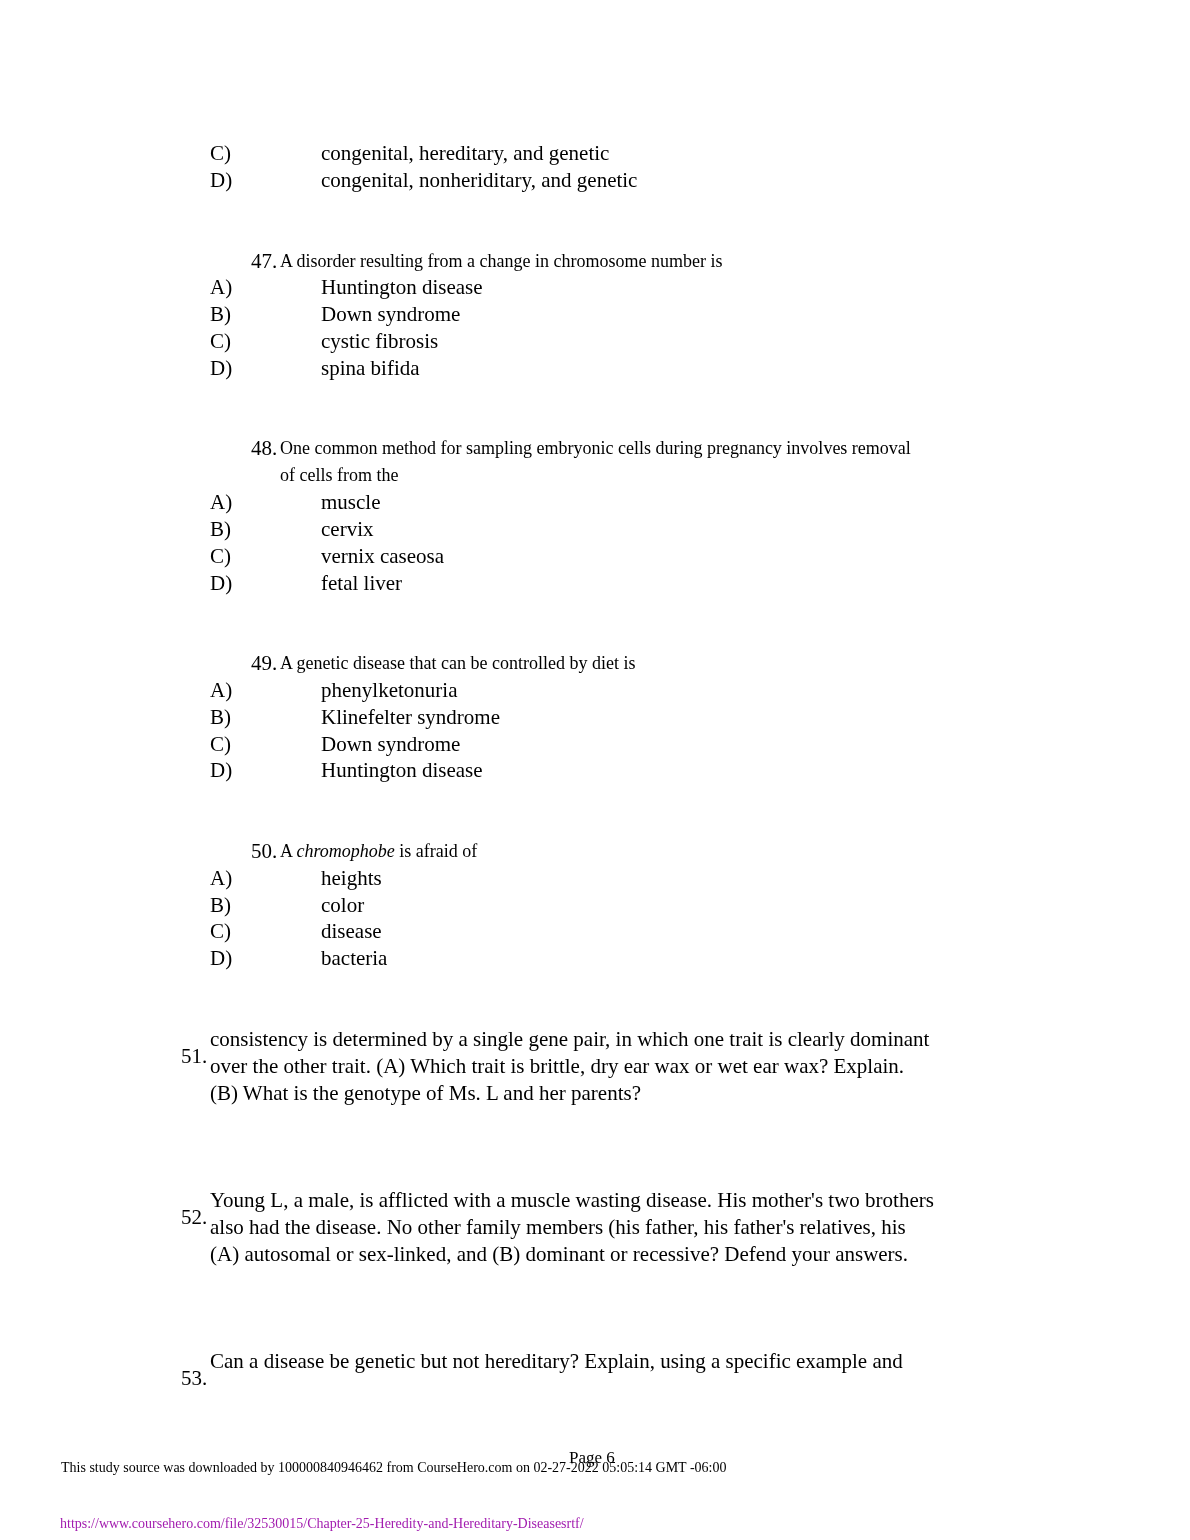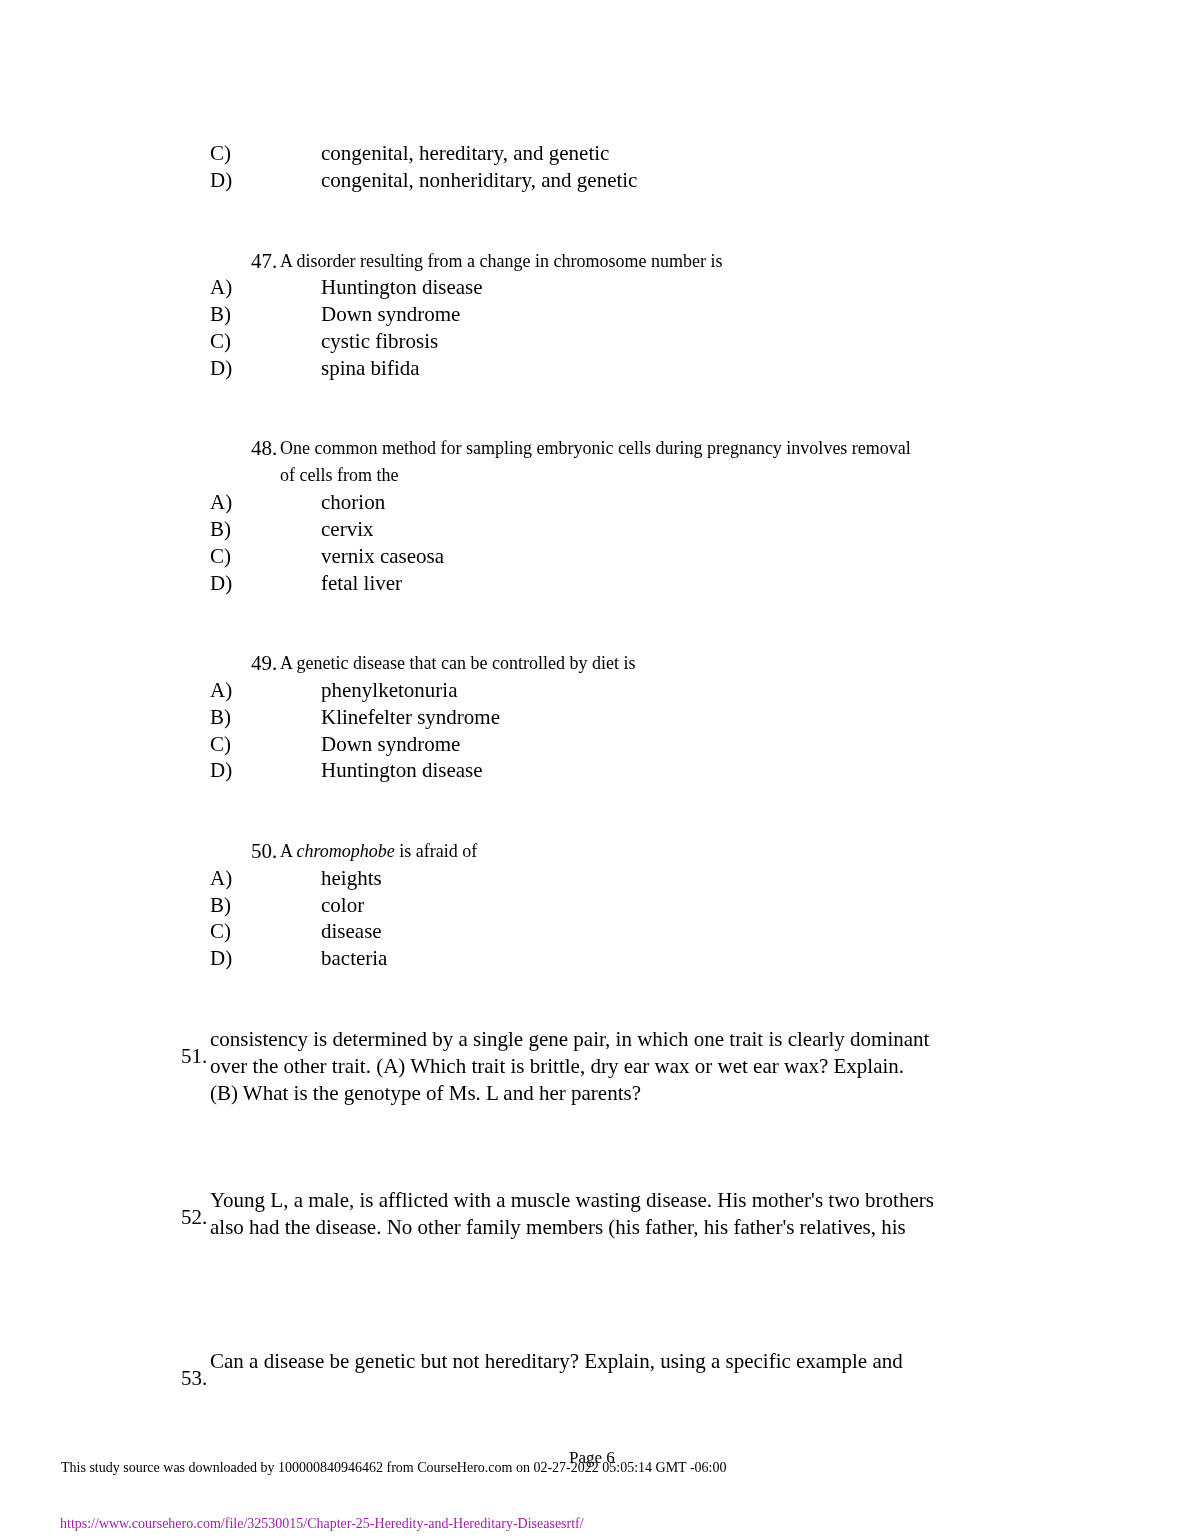--- a/index.html
+++ b/index.html
@@ -42,21 +42,21 @@
   <span class="line answer" style="top:328px">cystic fibrosis</span>
   <span class="line letter" style="top:355px">D)</span>
   <span class="line answer" style="top:355px">spina bifida</span>
 </div>
 
 <div>
   <span class="qnum" style="left:251px; top:435px">48.</span>
   <span class="qtext line" style="left:280px; top:435px">One common method for sampling embryonic cells during pregnancy involves removal</span>
   <span class="qtext line" style="left:280px; top:462px">of cells from the</span>
   <span class="line letter" style="top:489px">A)</span>
-  <span class="line answer" style="top:489px">chorion</span>
+  <span class="line answer" style="top:489px">muscle</span>
   <span class="line letter" style="top:516px">B)</span>
   <span class="line answer" style="top:516px">cervix</span>
   <span class="line letter" style="top:543px">C)</span>
   <span class="line answer" style="top:543px">vernix caseosa</span>
   <span class="line letter" style="top:570px">D)</span>
   <span class="line answer" style="top:570px">fetal liver</span>
 </div>
 
 <div>
   <span class="qnum" style="left:251px; top:650px">49.</span>
@@ -91,20 +91,21 @@
     <div>over the other trait. (A) Which trait is brittle, dry ear wax or wet ear wax? Explain.</div>
     <div>(B) What is the genotype of Ms. L and her parents?</div>
   </div>
 </div>
 
 <div class="essay" style="top:1187px">
   <span class="num">52.</span>
   <div class="body">
     <div>Young L, a male, is afflicted with a muscle wasting disease. His mother's two brothers</div>
     <div>also had the disease. No other family members (his father, his father's relatives, his</div>
+    <div>(A) autosomal or sex-linked, and (B) dominant or recessive? Defend your answers.</div>
   </div>
 </div>
 
 <div class="essay" style="top:1348px">
   <span class="num">53.</span>
   <div class="body">
     <div>Can a disease be genetic but not hereditary? Explain, using a specific example and</div>
   </div>
 </div>
 

